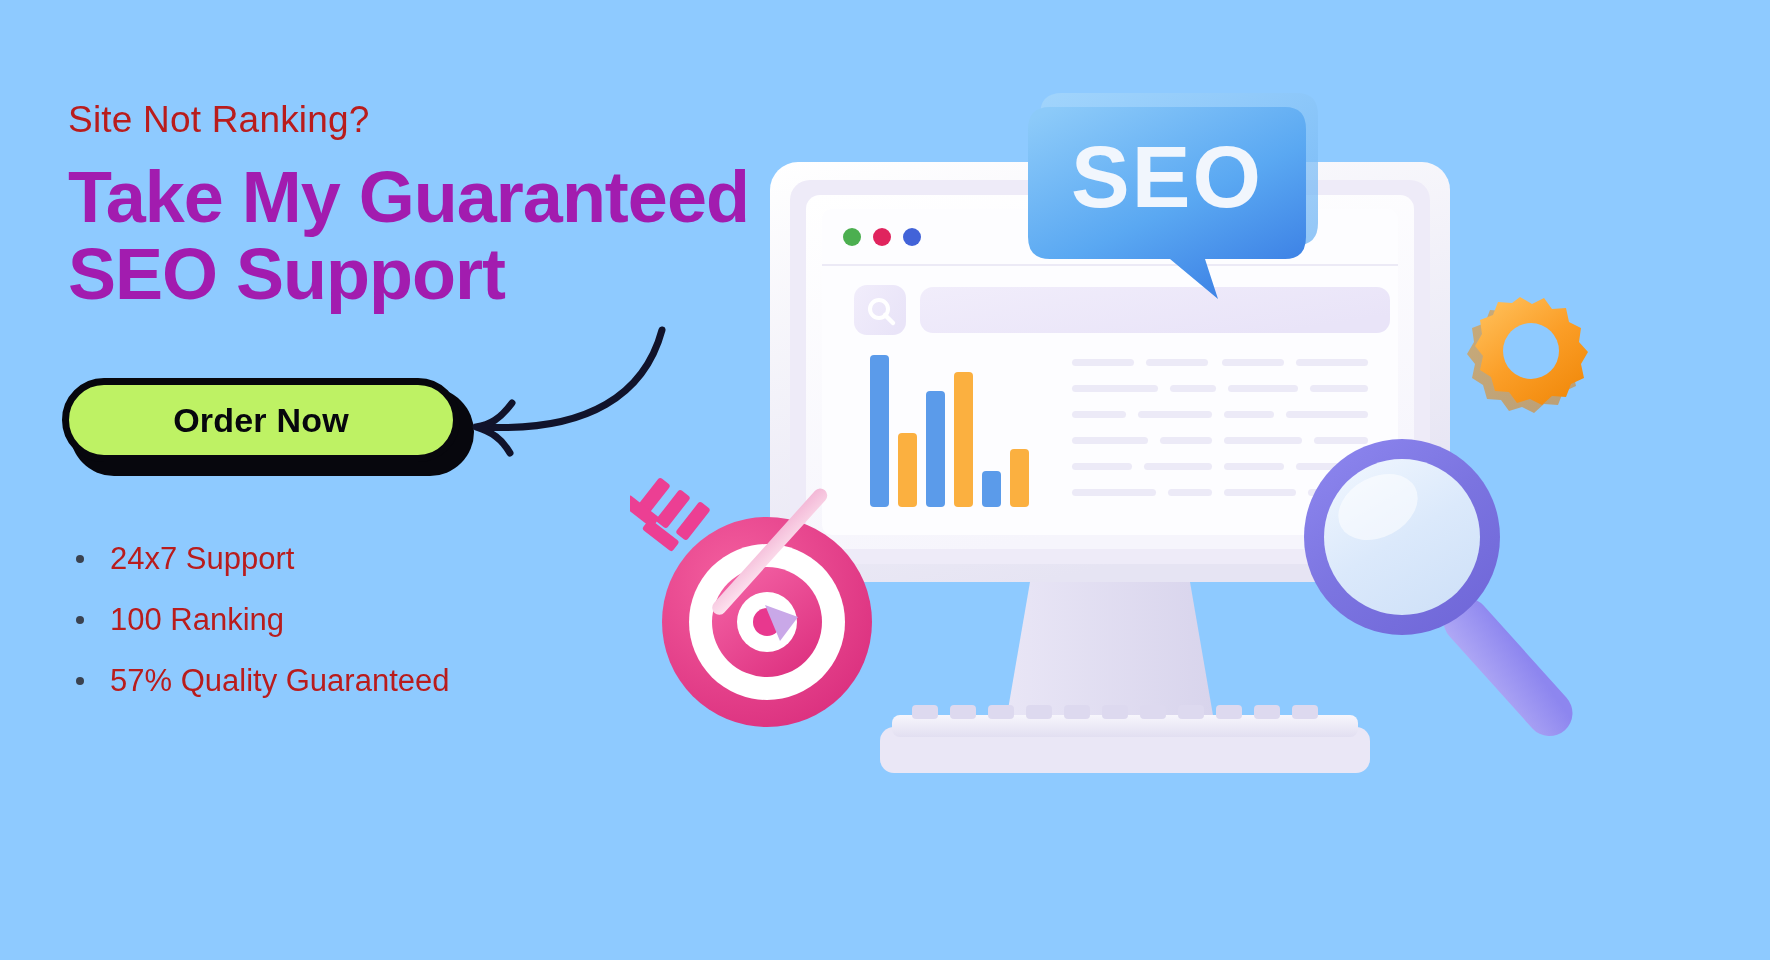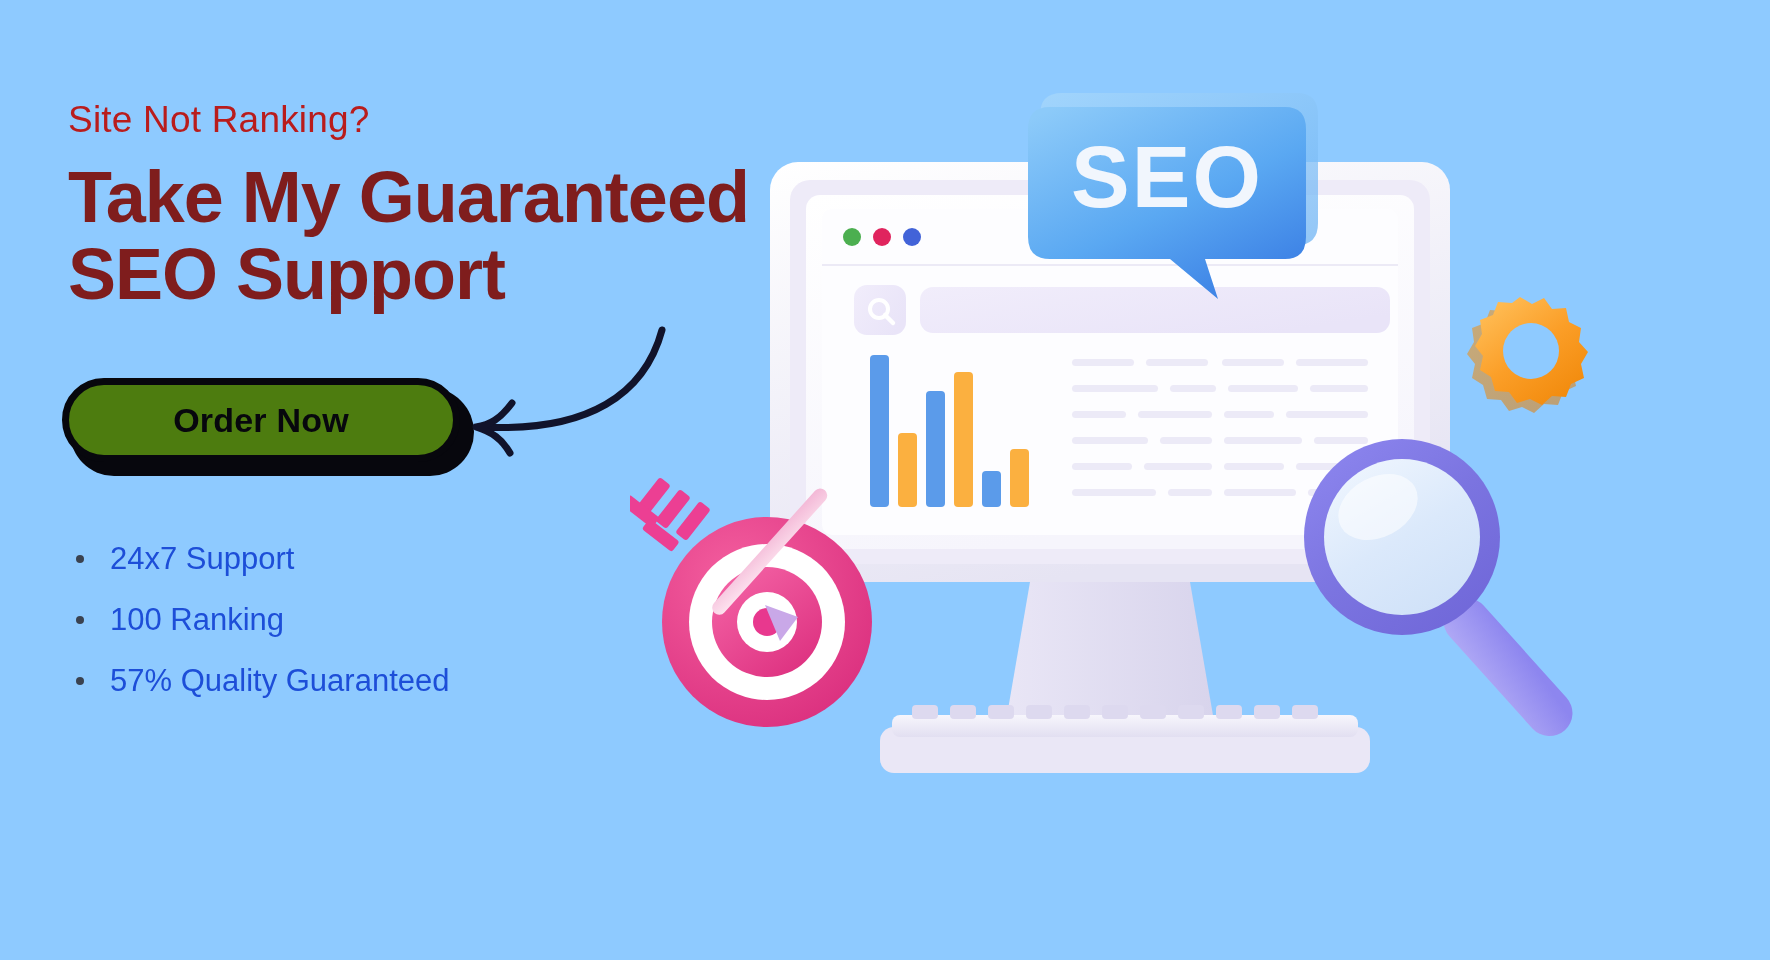--- a/index.html
+++ b/index.html
@@ -26,21 +26,21 @@
     font-size:37px;
     color:#b91c1c;
     font-weight:400;
     letter-spacing:.2px;
     margin:0 0 18px 0;
     line-height:1.1;
   }
   .headline{
     font-size:72px;
     font-weight:700;
-    color:#7f1d1d;
+    color:#a21caf;
     line-height:1.07;
     margin:0;
     letter-spacing:-1px;
   }
   .headline .ln{display:block;}
 
   
   .cta-wrap{
     position:absolute;
     left:62px;top:378px;
@@ -48,21 +48,21 @@
   }
   .cta-shadow{
     position:absolute;left:8px;top:10px;
     width:404px;height:88px;
     background:#07070d;
     border-radius:48px;
   }
   .cta-btn{
     position:absolute;left:0;top:0;
     width:398px;height:84px;
-    background:#4d7c0f;
+    background:#bef264;
     border:7px solid #07070d;
     border-radius:48px;
     box-sizing:border-box;
     display:flex;align-items:center;justify-content:center;
     cursor:pointer;
     padding:0;
     font-family:"Liberation Sans", sans-serif;
   }
   .cta-label{
     font-size:34px;font-weight:700;color:#07070d;
@@ -77,21 +77,21 @@
   }
 
   
   .bullets{
     position:absolute;
     left:76px;top:528px;
     margin:0;padding:0;list-style:none;
   }
   .bullets li{
     display:flex;align-items:center;
-    font-size:31px;color:#1d4ed8;
+    font-size:31px;color:#b91c1c;
     height:61px;
     font-weight:400;
   }
   .bullets .dot{
     width:8px;height:8px;border-radius:50%;
     background:#3a4250;margin-right:26px;flex:0 0 auto;
   }
 
   
   .illus{

